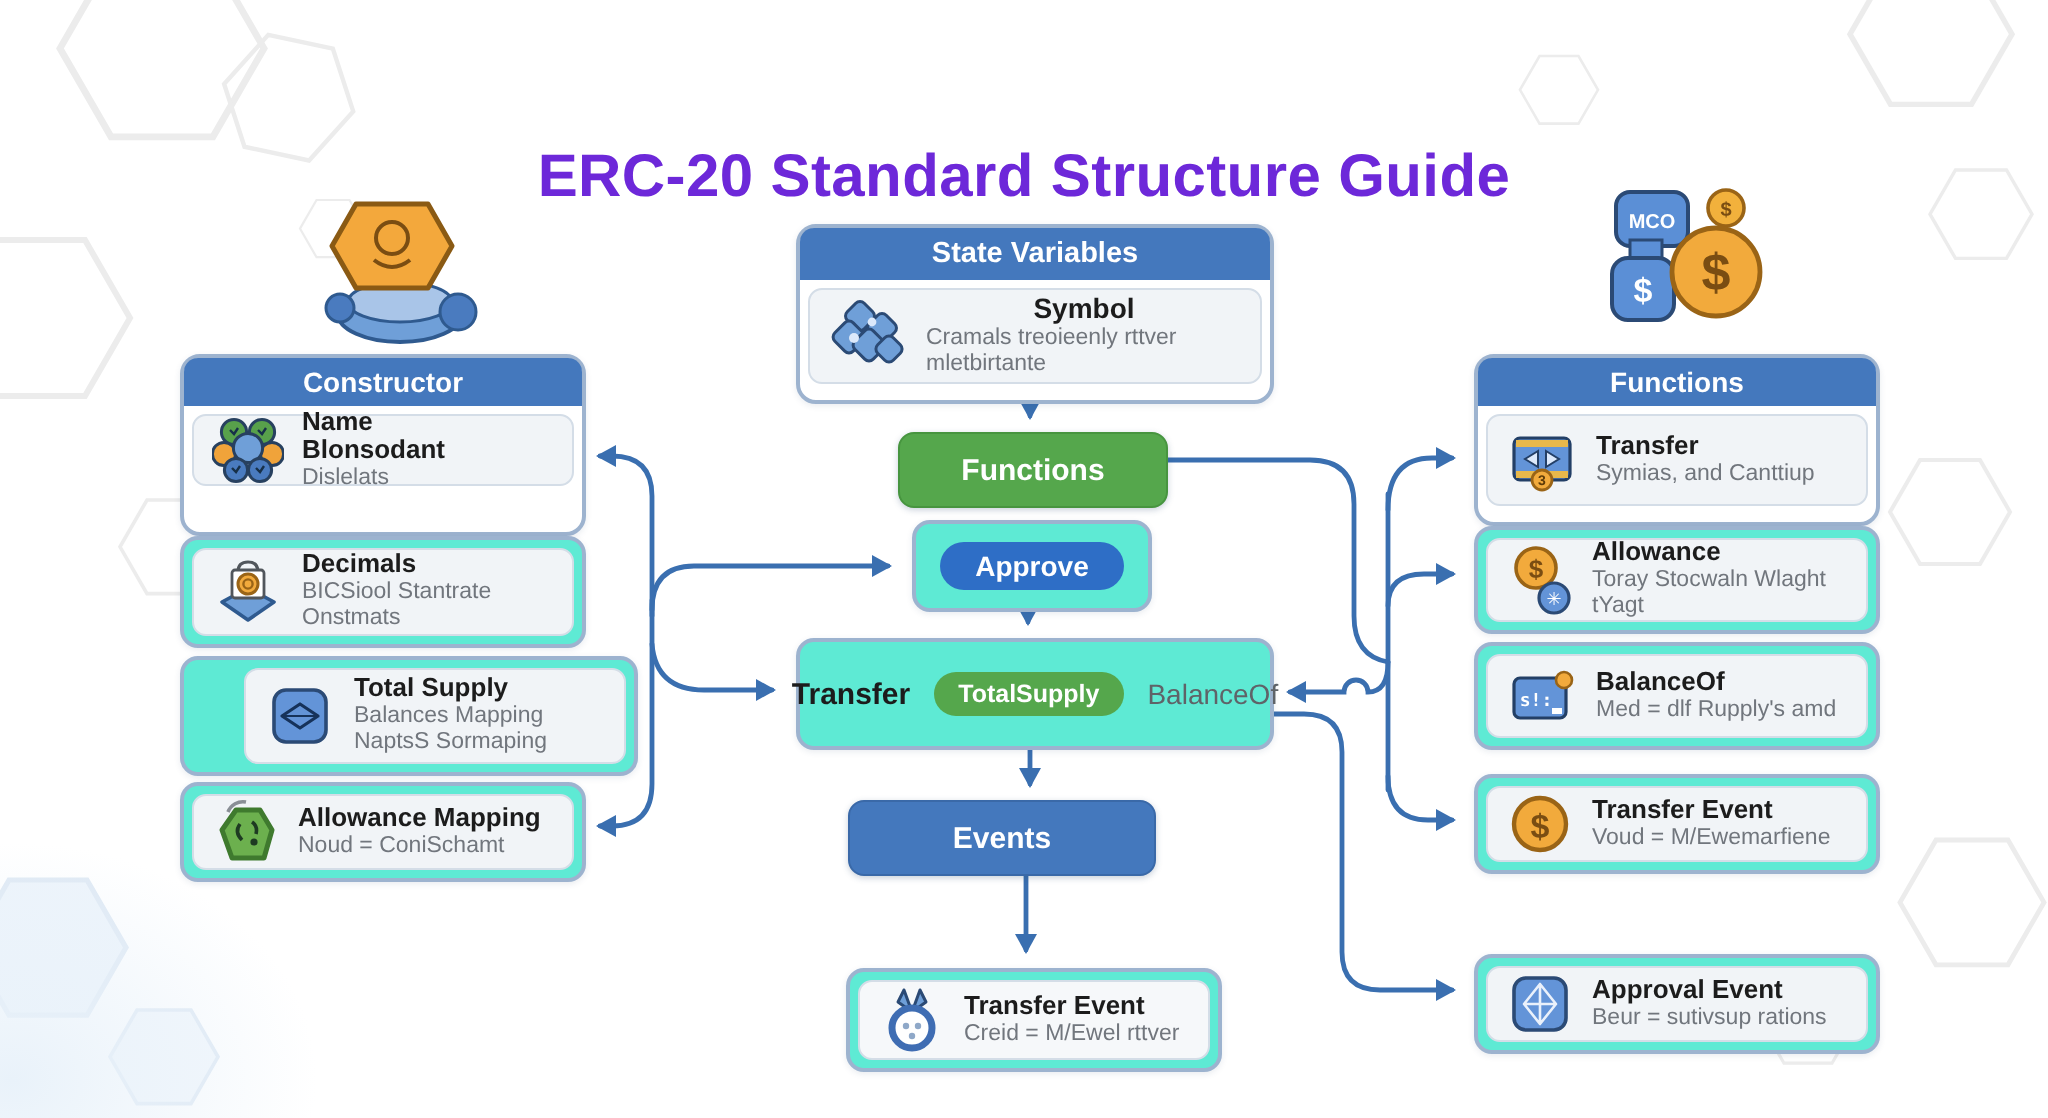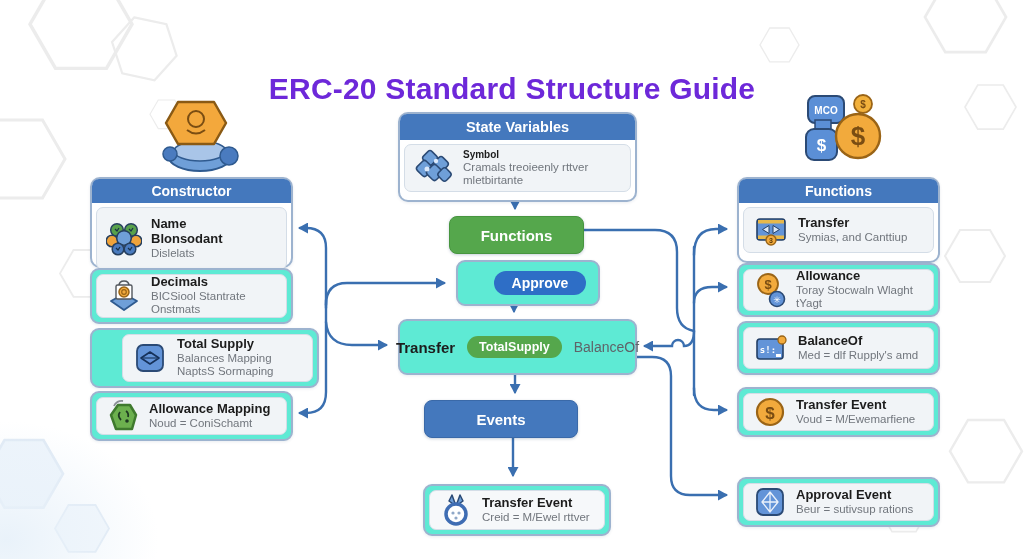--- a/index.html
+++ b/index.html
@@ -112,21 +112,21 @@
     <rect x="6" y="41" width="31" height="31" rx="8" fill="#5b8fd6" stroke="#2b4a75" stroke-width="2"></rect>
     <text x="21.5" y="63" text-anchor="middle" font-size="17" font-weight="bold" fill="#ffffff">$</text>
     <circle cx="63" cy="16" r="9" fill="#f2b13c" stroke="#9a6416" stroke-width="1.8"></circle>
     <text x="63" y="20" text-anchor="middle" font-size="10" font-weight="bold" fill="#7a4d12">$</text>
     <circle cx="58" cy="48" r="22" fill="#f2aa3c" stroke="#9a6416" stroke-width="2.4"></circle>
     <text x="58" y="57" text-anchor="middle" font-size="26" font-weight="bold" fill="#7a4d12">$</text>
   </svg>
 
   <div class="abs group-box" style="left:90px;top:177px;width:199px;height:87px;">
     <div class="group-header" style="height:24px;">Constructor</div>
-    <div class="item-inner" style="height:63px;">
+    <div class="item-inner" style="height:36px;">
       <span class="icon-wrap">
         <svg width="36" height="36" viewBox="0 0 36 36">
           <g stroke="#27405f" stroke-width="1.5">
             <circle cx="11" cy="9" r="6.3" fill="#58a14b"></circle>
               <circle cx="25" cy="9" r="6.3" fill="#58a14b"></circle>
             <circle cx="6" cy="20" r="5.8" fill="#f0a33a"></circle>
               <circle cx="30" cy="20" r="5.8" fill="#f0a33a"></circle>
             <circle cx="18" cy="17" r="7.3" fill="#6f9fd8"></circle>
             <circle cx="12" cy="28" r="5.8" fill="#4a7bbf"></circle>
               <circle cx="24" cy="28" r="5.8" fill="#4a7bbf"></circle>
@@ -204,29 +204,29 @@
             <rect x="21" y="9" width="12" height="12" rx="3" transform="rotate(45 27 15)"></rect>
             <rect x="4" y="13" width="13" height="13" rx="3" transform="rotate(45 10.5 19.5)"></rect>
             <rect x="14" y="17" width="13" height="13" rx="3" transform="rotate(45 20.5 23.5)"></rect>
             <rect x="25" y="20" width="11" height="11" rx="3" transform="rotate(45 30.5 25.5)"></rect>
           </g>
           <circle cx="13" cy="20" r="2.5" fill="#dce9fb"></circle>
           <circle cx="22" cy="12" r="2.2" fill="#dce9fb"></circle>
         </svg>
       </span>
       <span class="t-col">
-        <span class="item-title" style="font-size:10px;">Symbol</span>
+        <span class="item-title" style="font-size:14px;text-align:center;">Symbol</span>
         <span class="item-desc">Cramals treoieenly rttver mletbirtante</span>
       </span>
     </div>
   </div>
 
   <div class="abs btn btn-green" style="left:449px;top:216px;width:133px;height:36px;">Functions</div>
 
-  <div class="abs standalone" style="left:456px;top:260px;width:116px;height:42px;padding-left:24px;">
+  <div class="abs standalone" style="left:456px;top:260px;width:116px;height:42px;">
     <div class="row-center">
       <span class="pill-blue">Approve</span>
     </div>
   </div>
 
   <div class="abs standalone" style="left:398px;top:319px;width:235px;height:52px;">
     <div class="row-center">
       <span class="transfer-label">Transfer</span>
       <span class="pill-green">TotalSupply</span>
       <span class="balanceof-label">BalanceOf</span>

